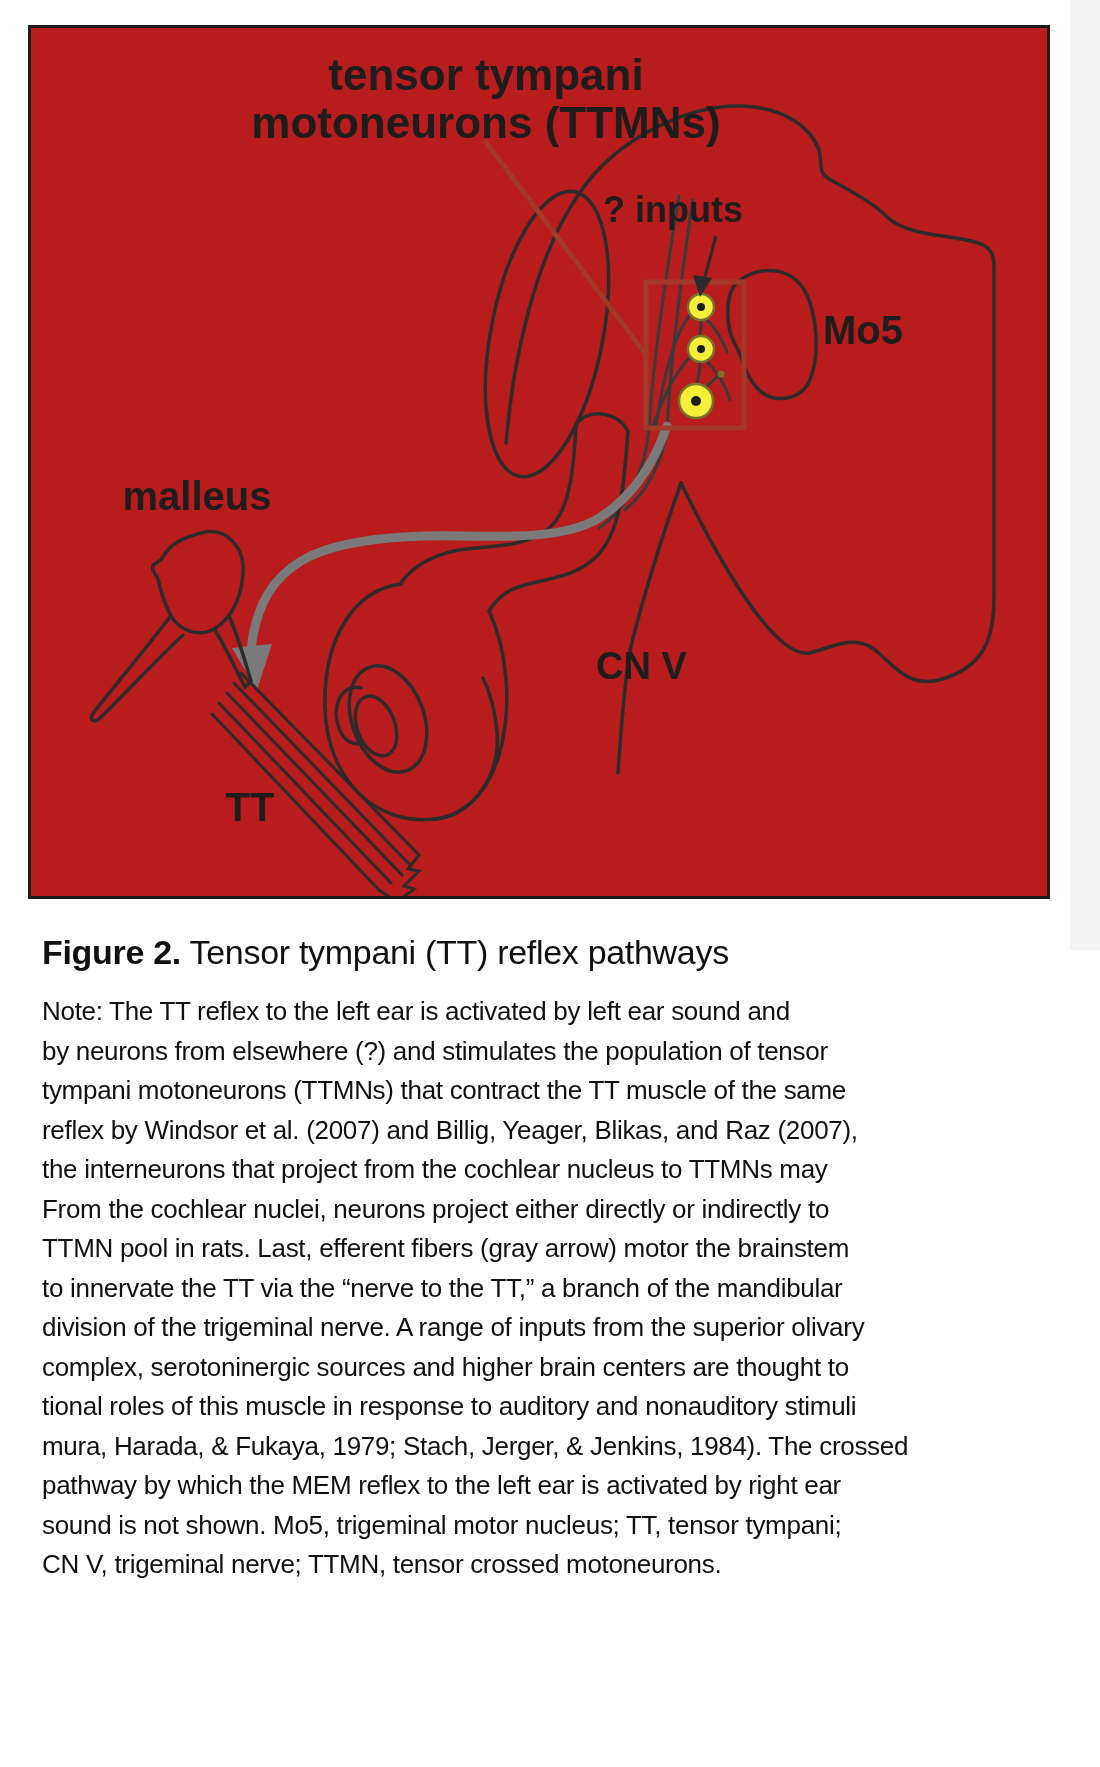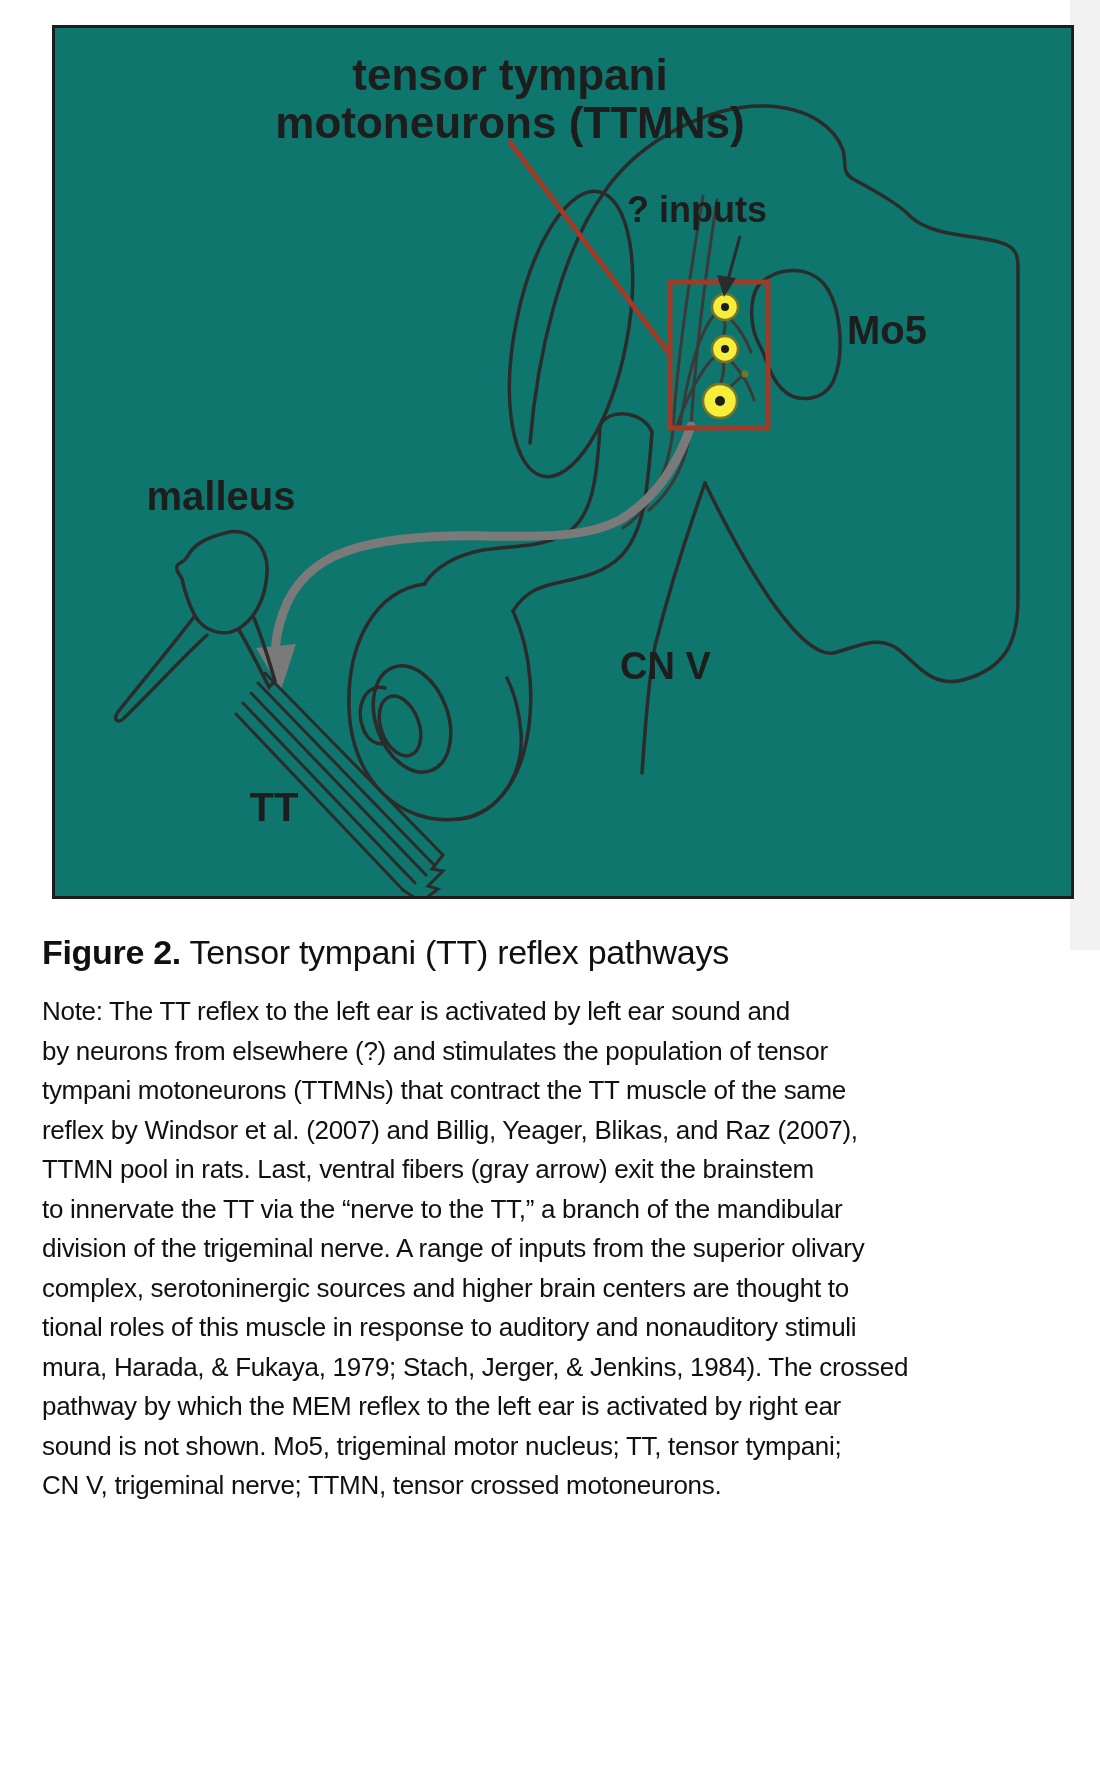--- a/index.html
+++ b/index.html
@@ -1,20 +1,20 @@
 <!DOCTYPE html>
 <html><head>
 <meta charset="utf-8">
 <style>
   html,body{margin:0;padding:0;background:#ffffff;}
   .page{position:relative;width:1100px;height:1767px;background:#ffffff;overflow:hidden;
         font-family:"Liberation Sans",sans-serif;}
   .edge-shade{position:absolute;right:0;top:0;width:30px;height:950px;background:#f2f2f2;}
-  .figure-box{position:absolute;left:52px;top:25px;width:1016px;height:868px;
-              border:3px solid #1c1c1c;background:#0f766e;box-sizing:content-box;}
+  .figure-box{position:absolute;left:28px;top:25px;width:1016px;height:868px;
+              border:3px solid #1c1c1c;background:#b91c1c;box-sizing:content-box;}
   .figure-box svg{display:block;width:100%;height:100%;}
   svg text{font-family:"Liberation Sans",sans-serif;font-weight:bold;fill:#1d1d1d;}
   .caption{position:absolute;left:42px;top:930px;width:1032px;color:#101010;}
   .caption-heading{font-size:34px;line-height:44px;letter-spacing:-0.3px;white-space:nowrap;}
   .caption-heading .fig-label{font-weight:bold;}
   .note{margin-top:18px;}
   .note-line{font-size:26px;line-height:39.5px;letter-spacing:-0.3px;white-space:nowrap;}
 </style>
 </head>
 <body>
@@ -122,21 +122,23 @@
 
   <div class="caption">
     <div class="caption-heading">
       <span class="fig-label">Figure 2.</span><span> Tensor tympani (TT) reflex pathways</span>
     </div>
     <div class="note">
       <div class="note-line">Note: The TT reflex to the left ear is activated by left ear sound and</div>
       <div class="note-line">by neurons from elsewhere (?) and stimulates the population of tensor</div>
       <div class="note-line">tympani motoneurons (TTMNs) that contract the TT muscle of the same</div>
       <div class="note-line">reflex by Windsor et al. (2007) and Billig, Yeager, Blikas, and Raz (2007),</div>
-      <div class="note-line">TTMN pool in rats. Last, ventral fibers (gray arrow) exit the brainstem</div>
+      <div class="note-line">the interneurons that project from the cochlear nucleus to TTMNs may</div>
+      <div class="note-line">From the cochlear nuclei, neurons project either directly or indirectly to</div>
+      <div class="note-line">TTMN pool in rats. Last, efferent fibers (gray arrow) motor the brainstem</div>
       <div class="note-line">to innervate the TT via the “nerve to the TT,” a branch of the mandibular</div>
       <div class="note-line">division of the trigeminal nerve. A range of inputs from the superior olivary</div>
       <div class="note-line">complex, serotoninergic sources and higher brain centers are thought to</div>
       <div class="note-line">tional roles of this muscle in response to auditory and nonauditory stimuli</div>
       <div class="note-line">mura, Harada, &amp; Fukaya, 1979; Stach, Jerger, &amp; Jenkins, 1984). The crossed</div>
       <div class="note-line">pathway by which the MEM reflex to the left ear is activated by right ear</div>
       <div class="note-line">sound is not shown. Mo5, trigeminal motor nucleus; TT, tensor tympani;</div>
       <div class="note-line">CN V, trigeminal nerve; TTMN, tensor crossed motoneurons.</div>
     </div>
   </div>

